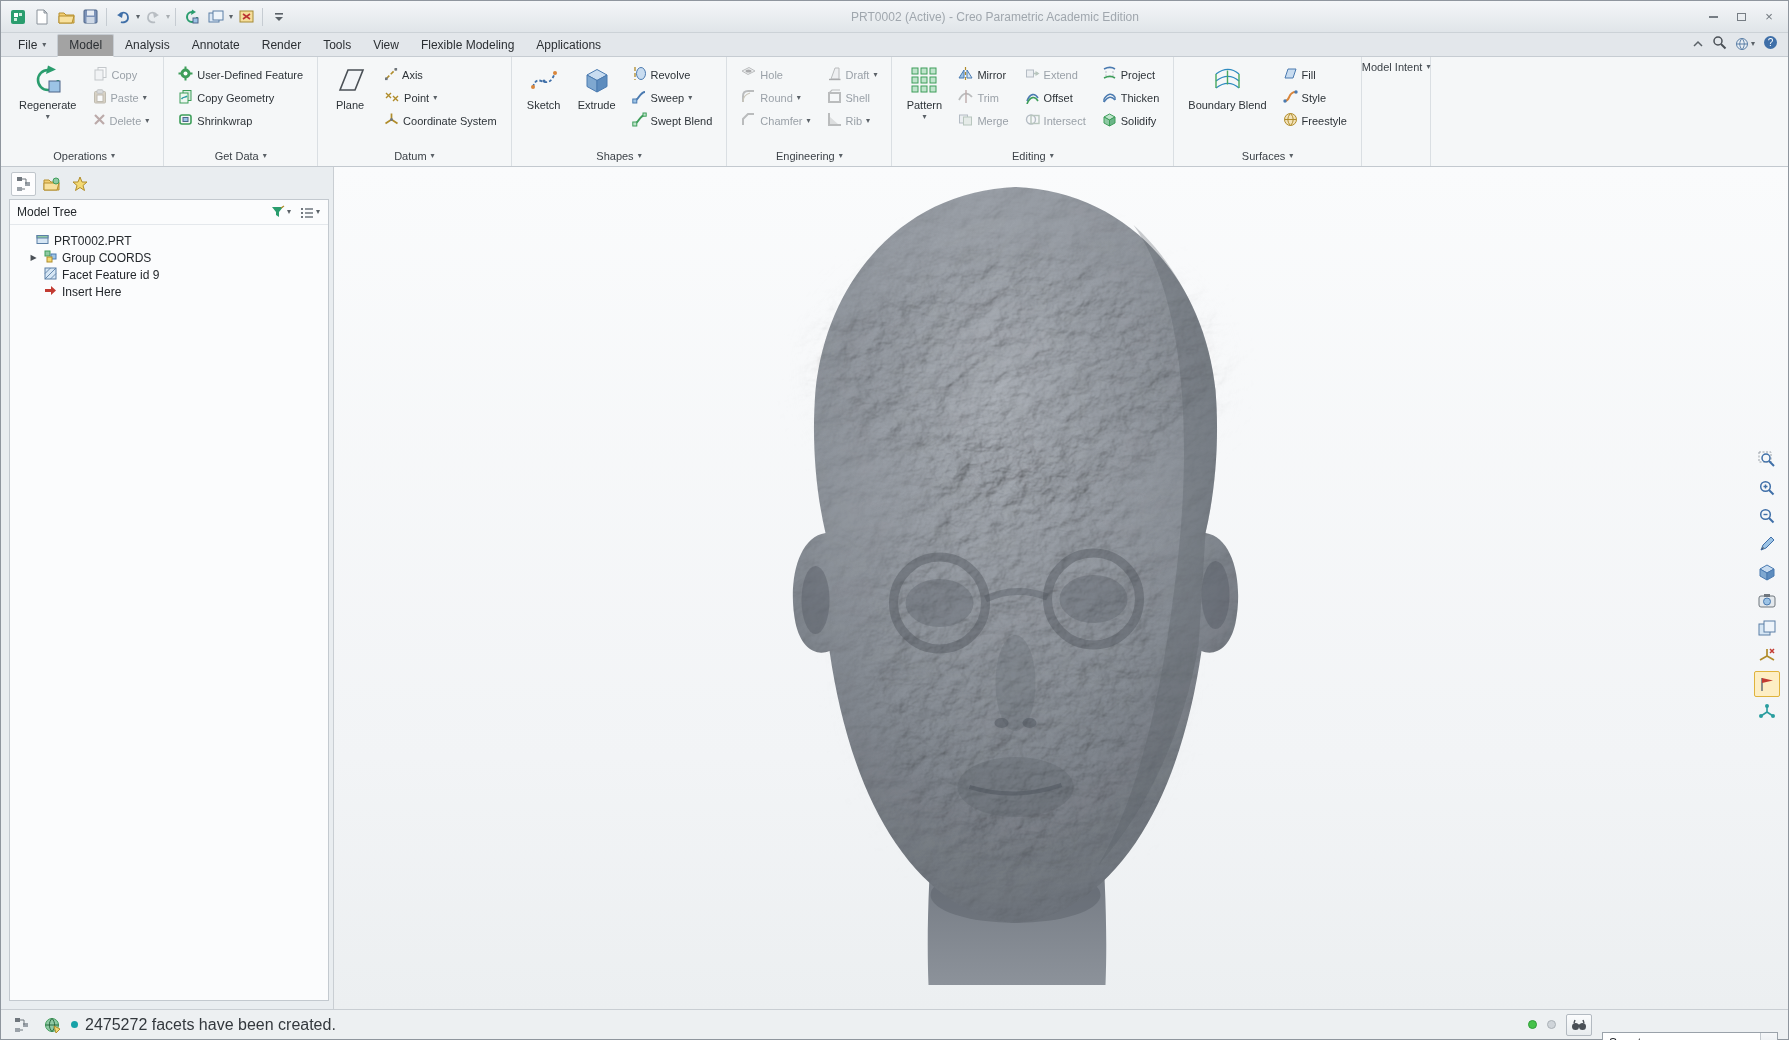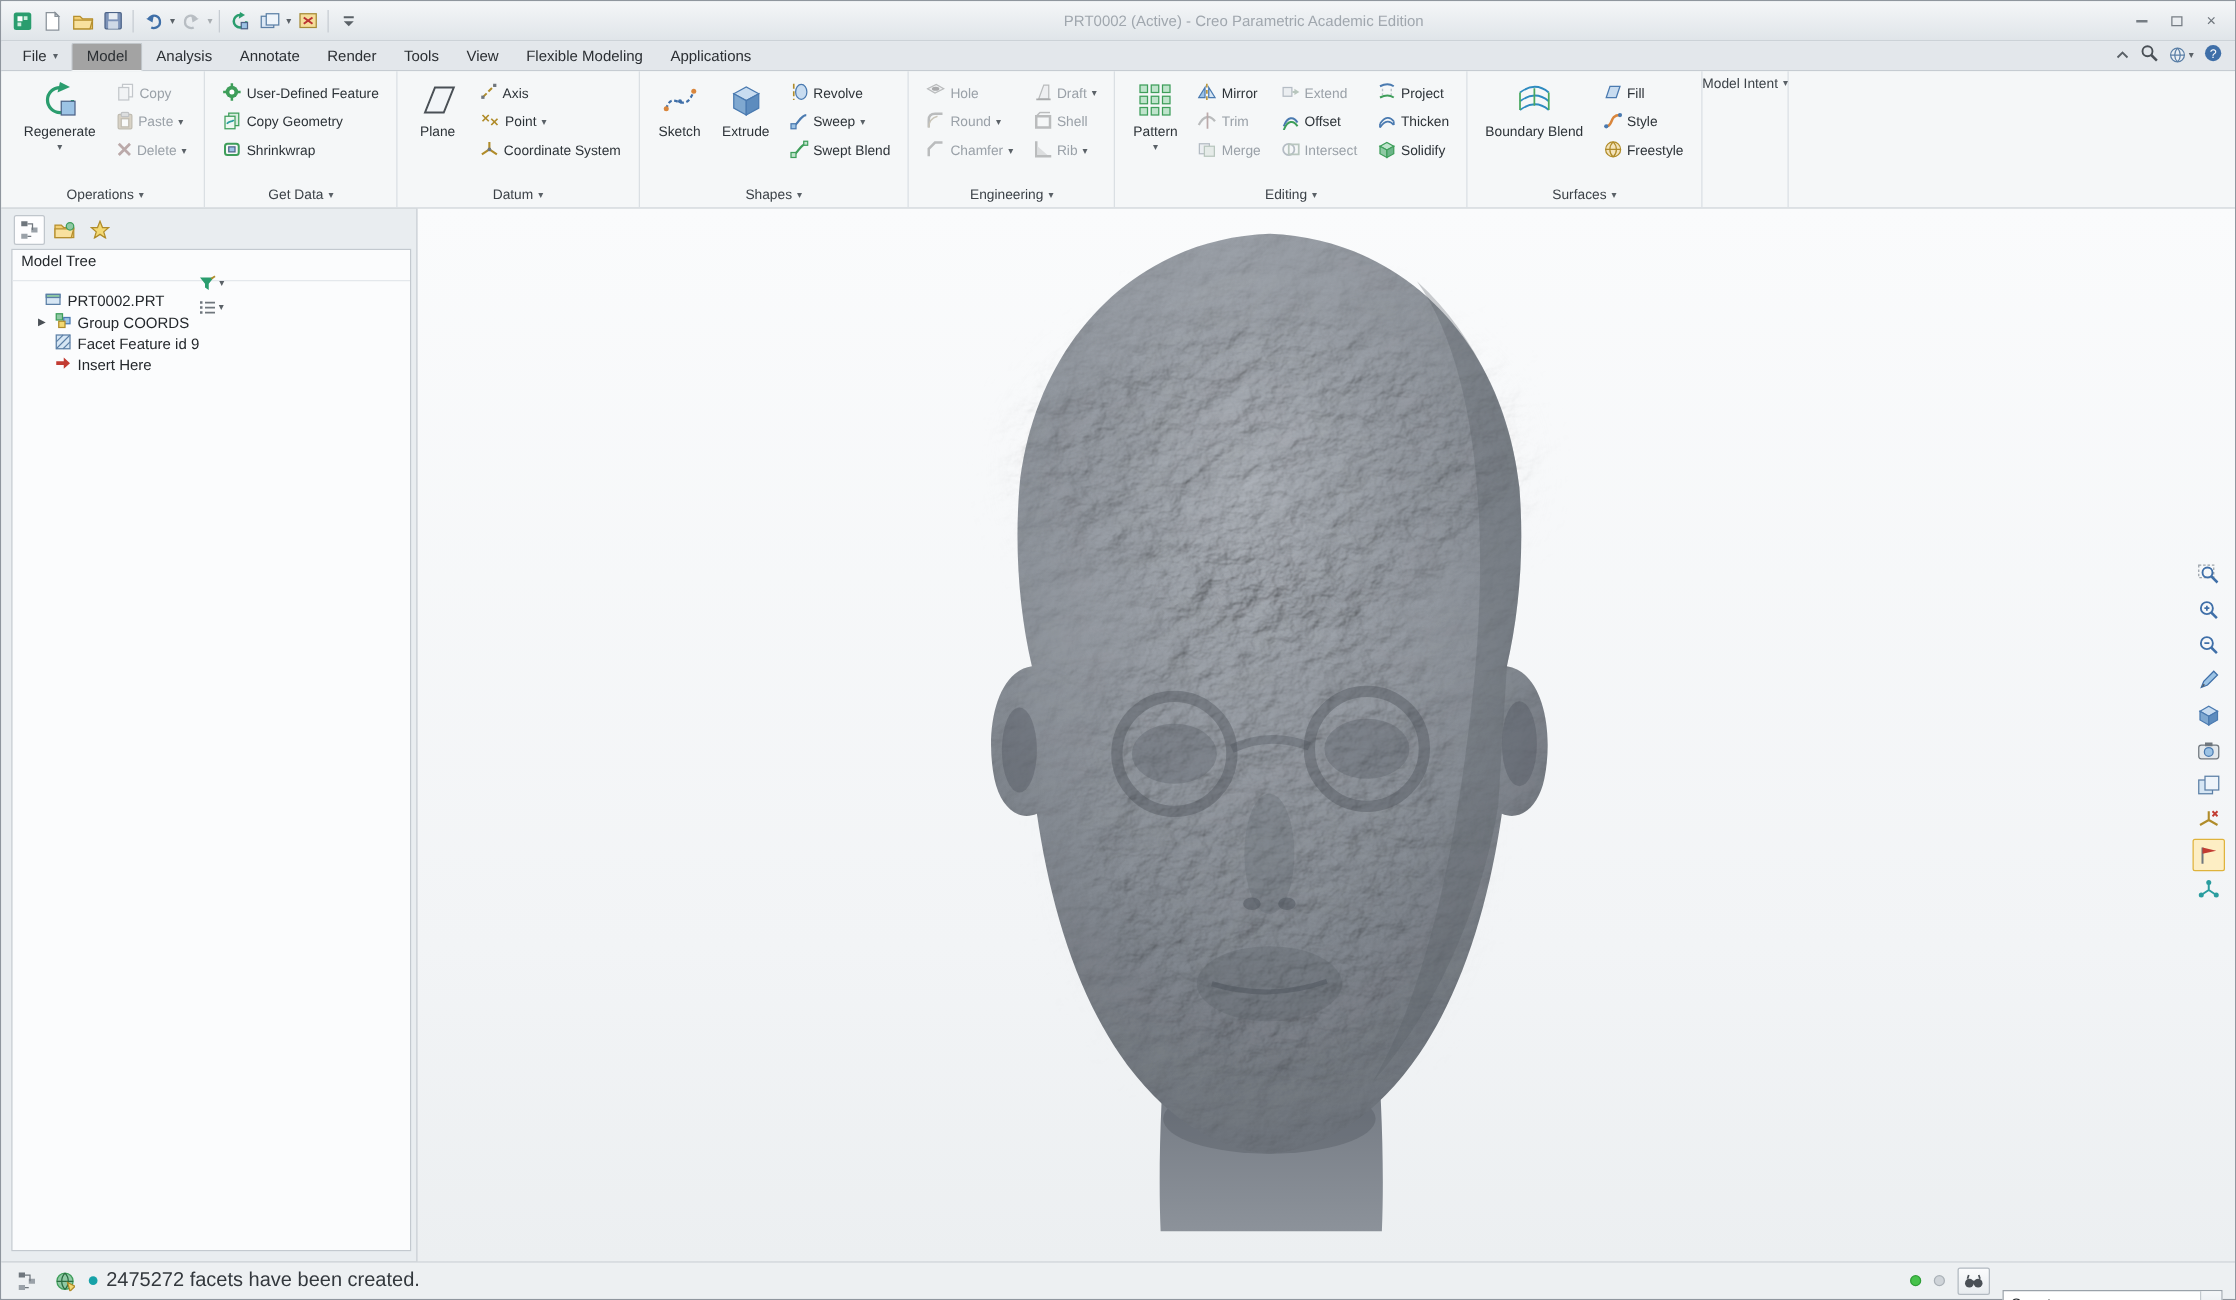--- a/index.html
+++ b/index.html
@@ -35,21 +35,21 @@
   .sbtn.disabled{color:#9aa1a8;}
   .sbtn.disabled svg{opacity:.45;filter:grayscale(70%);}
 
   
   .main{flex:1;display:flex;background:#e9edf0;min-height:0;}
   .navigator{width:332px;flex:0 0 332px;display:flex;flex-direction:column;padding:2px 4px 8px 8px;}
   .nav-tabs{height:30px;display:flex;align-items:center;gap:3px;padding:2px 0 3px 2px;}
   .ntab{width:25px;height:24px;display:flex;align-items:center;justify-content:center;border:1px solid transparent;border-radius:2px;}
   .ntab.active{background:#fdfdfe;border-color:#c0c6cc;}
   .tree-panel{flex:1;background:#fbfcfd;border:1px solid #c3c9cf;display:flex;flex-direction:column;min-height:0;}
-  .tree-header{height:25px;display:flex;align-items:center;padding:2px 5px;gap:3px;border-bottom:1px solid #e4e8ec;flex-direction:column;}
+  .tree-header{height:25px;display:flex;align-items:center;padding:2px 5px;gap:3px;border-bottom:1px solid #e4e8ec;}
   .tree-title{font-size:12px;color:#24282c;margin-right:auto;padding-left:2px;}
   .hbtn{height:20px;display:flex;align-items:center;gap:2px;padding:0 2px;border:1px solid transparent;border-radius:2px;}
   .tree-body{flex:1;padding:7px 2px;overflow:hidden;}
   .titem{height:17px;display:flex;align-items:center;gap:5px;font-size:12px;color:#24282c;padding-left:16px;}
   .titem .slot{width:11px;display:inline-flex;justify-content:center;font-size:8px;color:#4a5056;}
   .expander{font-size:8px;color:#4a5056;}
 
   
   .canvas{flex:1;position:relative;background:linear-gradient(180deg,#fafbfc 0%,#f2f4f6 70%,#eceff1 100%);border-left:1px solid #c9ced3;overflow:hidden;}
   .head-wrap{position:absolute;left:50%;top:8px;transform:translateX(calc(-50% - 45px));}

